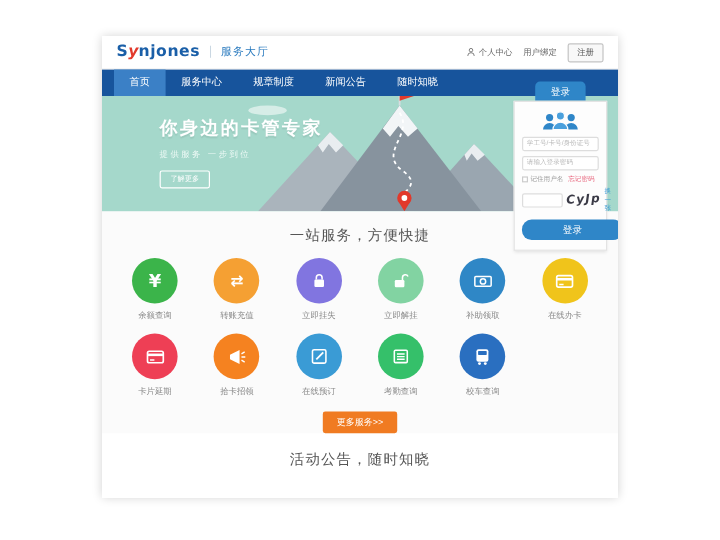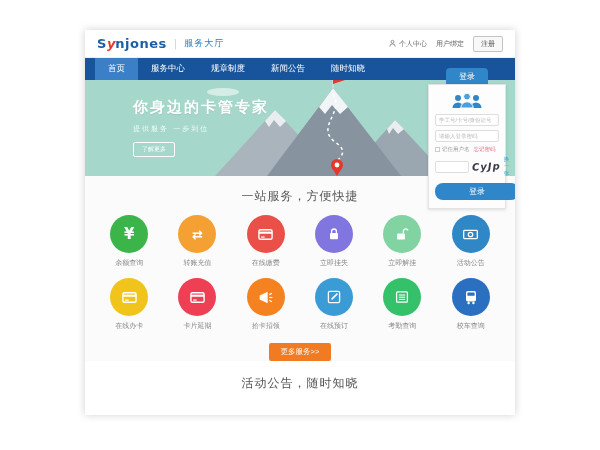--- a/index.html
+++ b/index.html
@@ -157,30 +157,20 @@
         <div class="svc-label">余额查询</div>
       </div>
 
       <div class="svc">
         <div class="circ" style="background: rgb(245, 160, 51);">
             <span class="glyph" style="font-size:13px;">⇄</span>
           </div>
         <div class="svc-label">转账充值</div>
       </div>
 
-      <div class="svc">
-        <div class="circ" style="background: rgb(234, 80, 72);">
-          <svg width="17" height="17" viewBox="0 0 16 16">
-              <rect x="1.8" y="3.5" width="12.4" height="9" rx="1.4" fill="none" stroke="#fff" stroke-width="1.3"></rect>
-              <rect x="1.8" y="5.3" width="12.4" height="2" fill="#fff"></rect>
-              <line x1="3.8" y1="10.4" x2="7.2" y2="10.4" stroke="#fff" stroke-width="1.1"></line>
-            </svg>
-        </div>
-        <div class="svc-label">在线缴费</div>
-      </div>
 
       <div class="svc">
         <div class="circ" style="background: rgb(129, 117, 224);">
           <svg width="16" height="16" viewBox="0 0 16 16">
               <rect x="4" y="7" width="8" height="6.2" rx="1" fill="#fff"></rect>
               <path d="M5.6 7 V5.4 a2.4 2.4 0 0 1 4.8 0 V7" fill="none" stroke="#fff" stroke-width="1.3"></path>
             </svg>
         </div>
         <div class="svc-label">立即挂失</div>
       </div>
@@ -195,21 +185,21 @@
         <div class="svc-label">立即解挂</div>
       </div>
 
       <div class="svc">
         <div class="circ" style="background: rgb(47, 135, 198);">
           <svg width="17" height="17" viewBox="0 0 16 16">
               <rect x="1.6" y="4.2" width="12.8" height="7.6" rx="0.8" fill="none" stroke="#fff" stroke-width="1.2"></rect>
               <circle cx="8" cy="8" r="2.1" fill="none" stroke="#fff" stroke-width="1.2"></circle>
             </svg>
         </div>
-        <div class="svc-label">活动公告</div>
+        <div class="svc-label">补助领取</div>
       </div>
 
       <div class="svc">
         <div class="circ" style="background: rgb(240, 196, 27);">
           <svg width="17" height="17" viewBox="0 0 16 16">
               <rect x="1.8" y="3.5" width="12.4" height="9" rx="1.4" fill="none" stroke="#fff" stroke-width="1.3"></rect>
               <rect x="1.8" y="5.3" width="12.4" height="2" fill="#fff"></rect>
               <line x1="3.8" y1="10.4" x2="7.2" y2="10.4" stroke="#fff" stroke-width="1.1"></line>
             </svg>
         </div>

